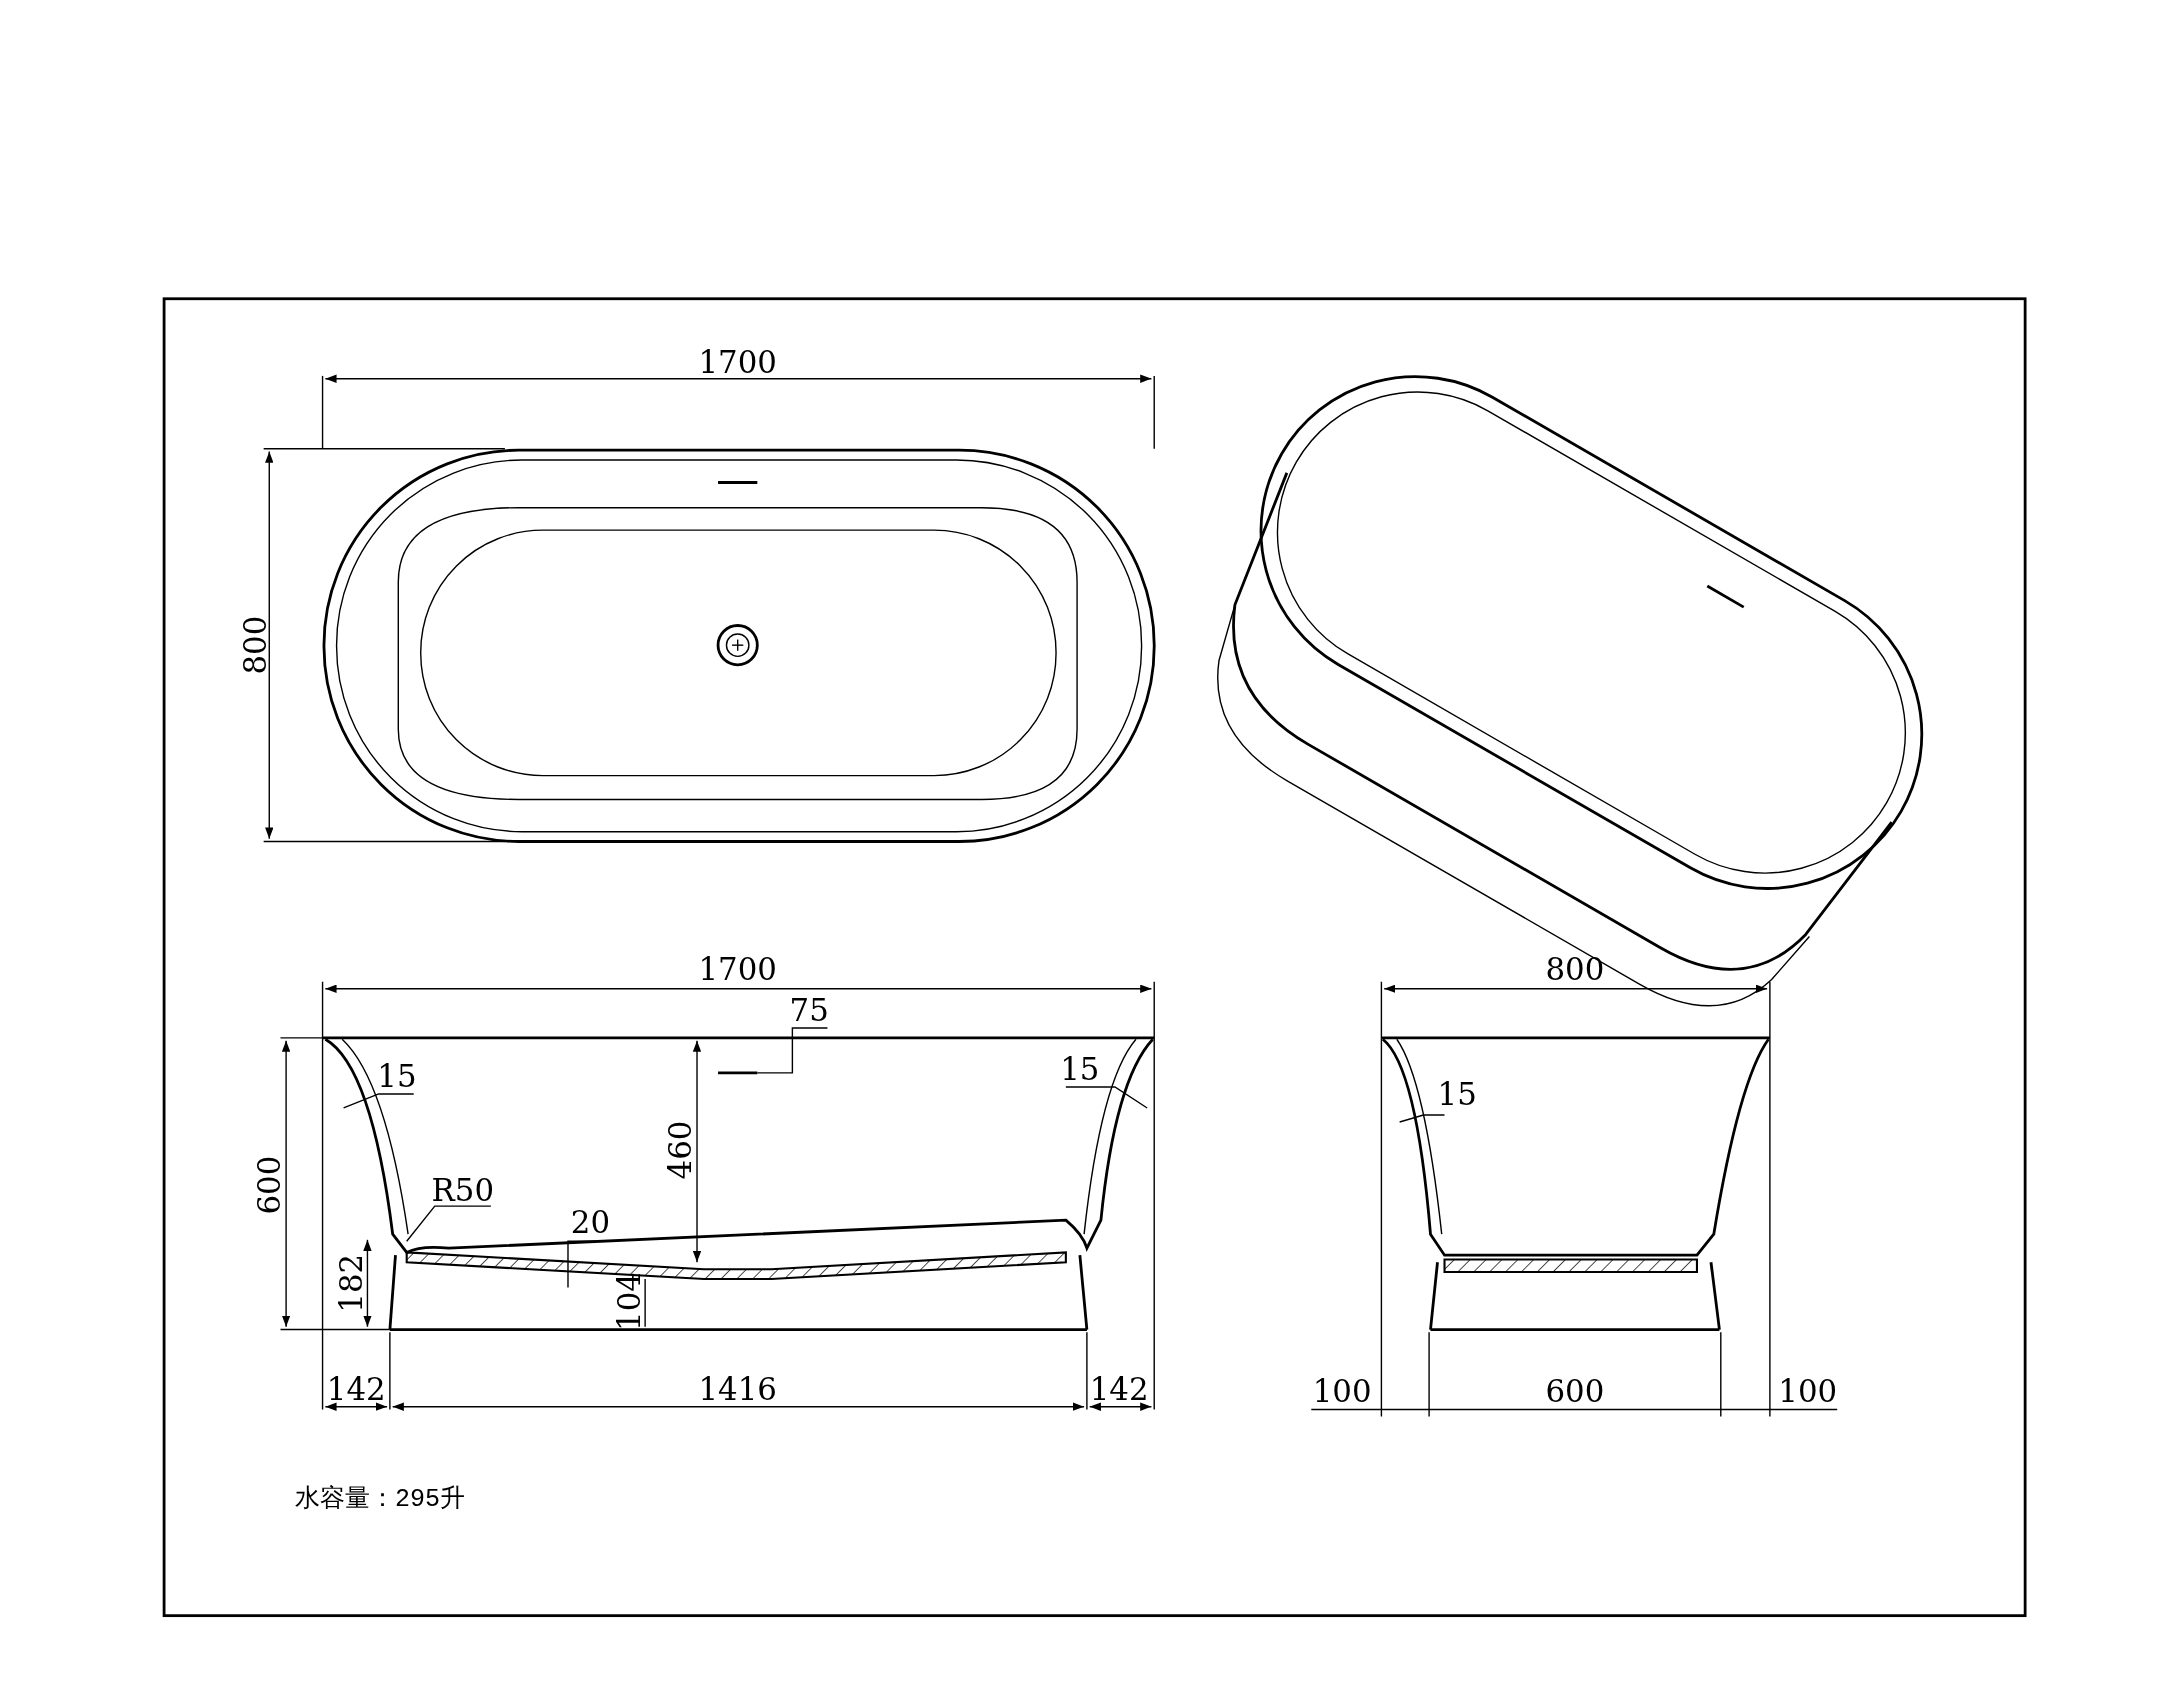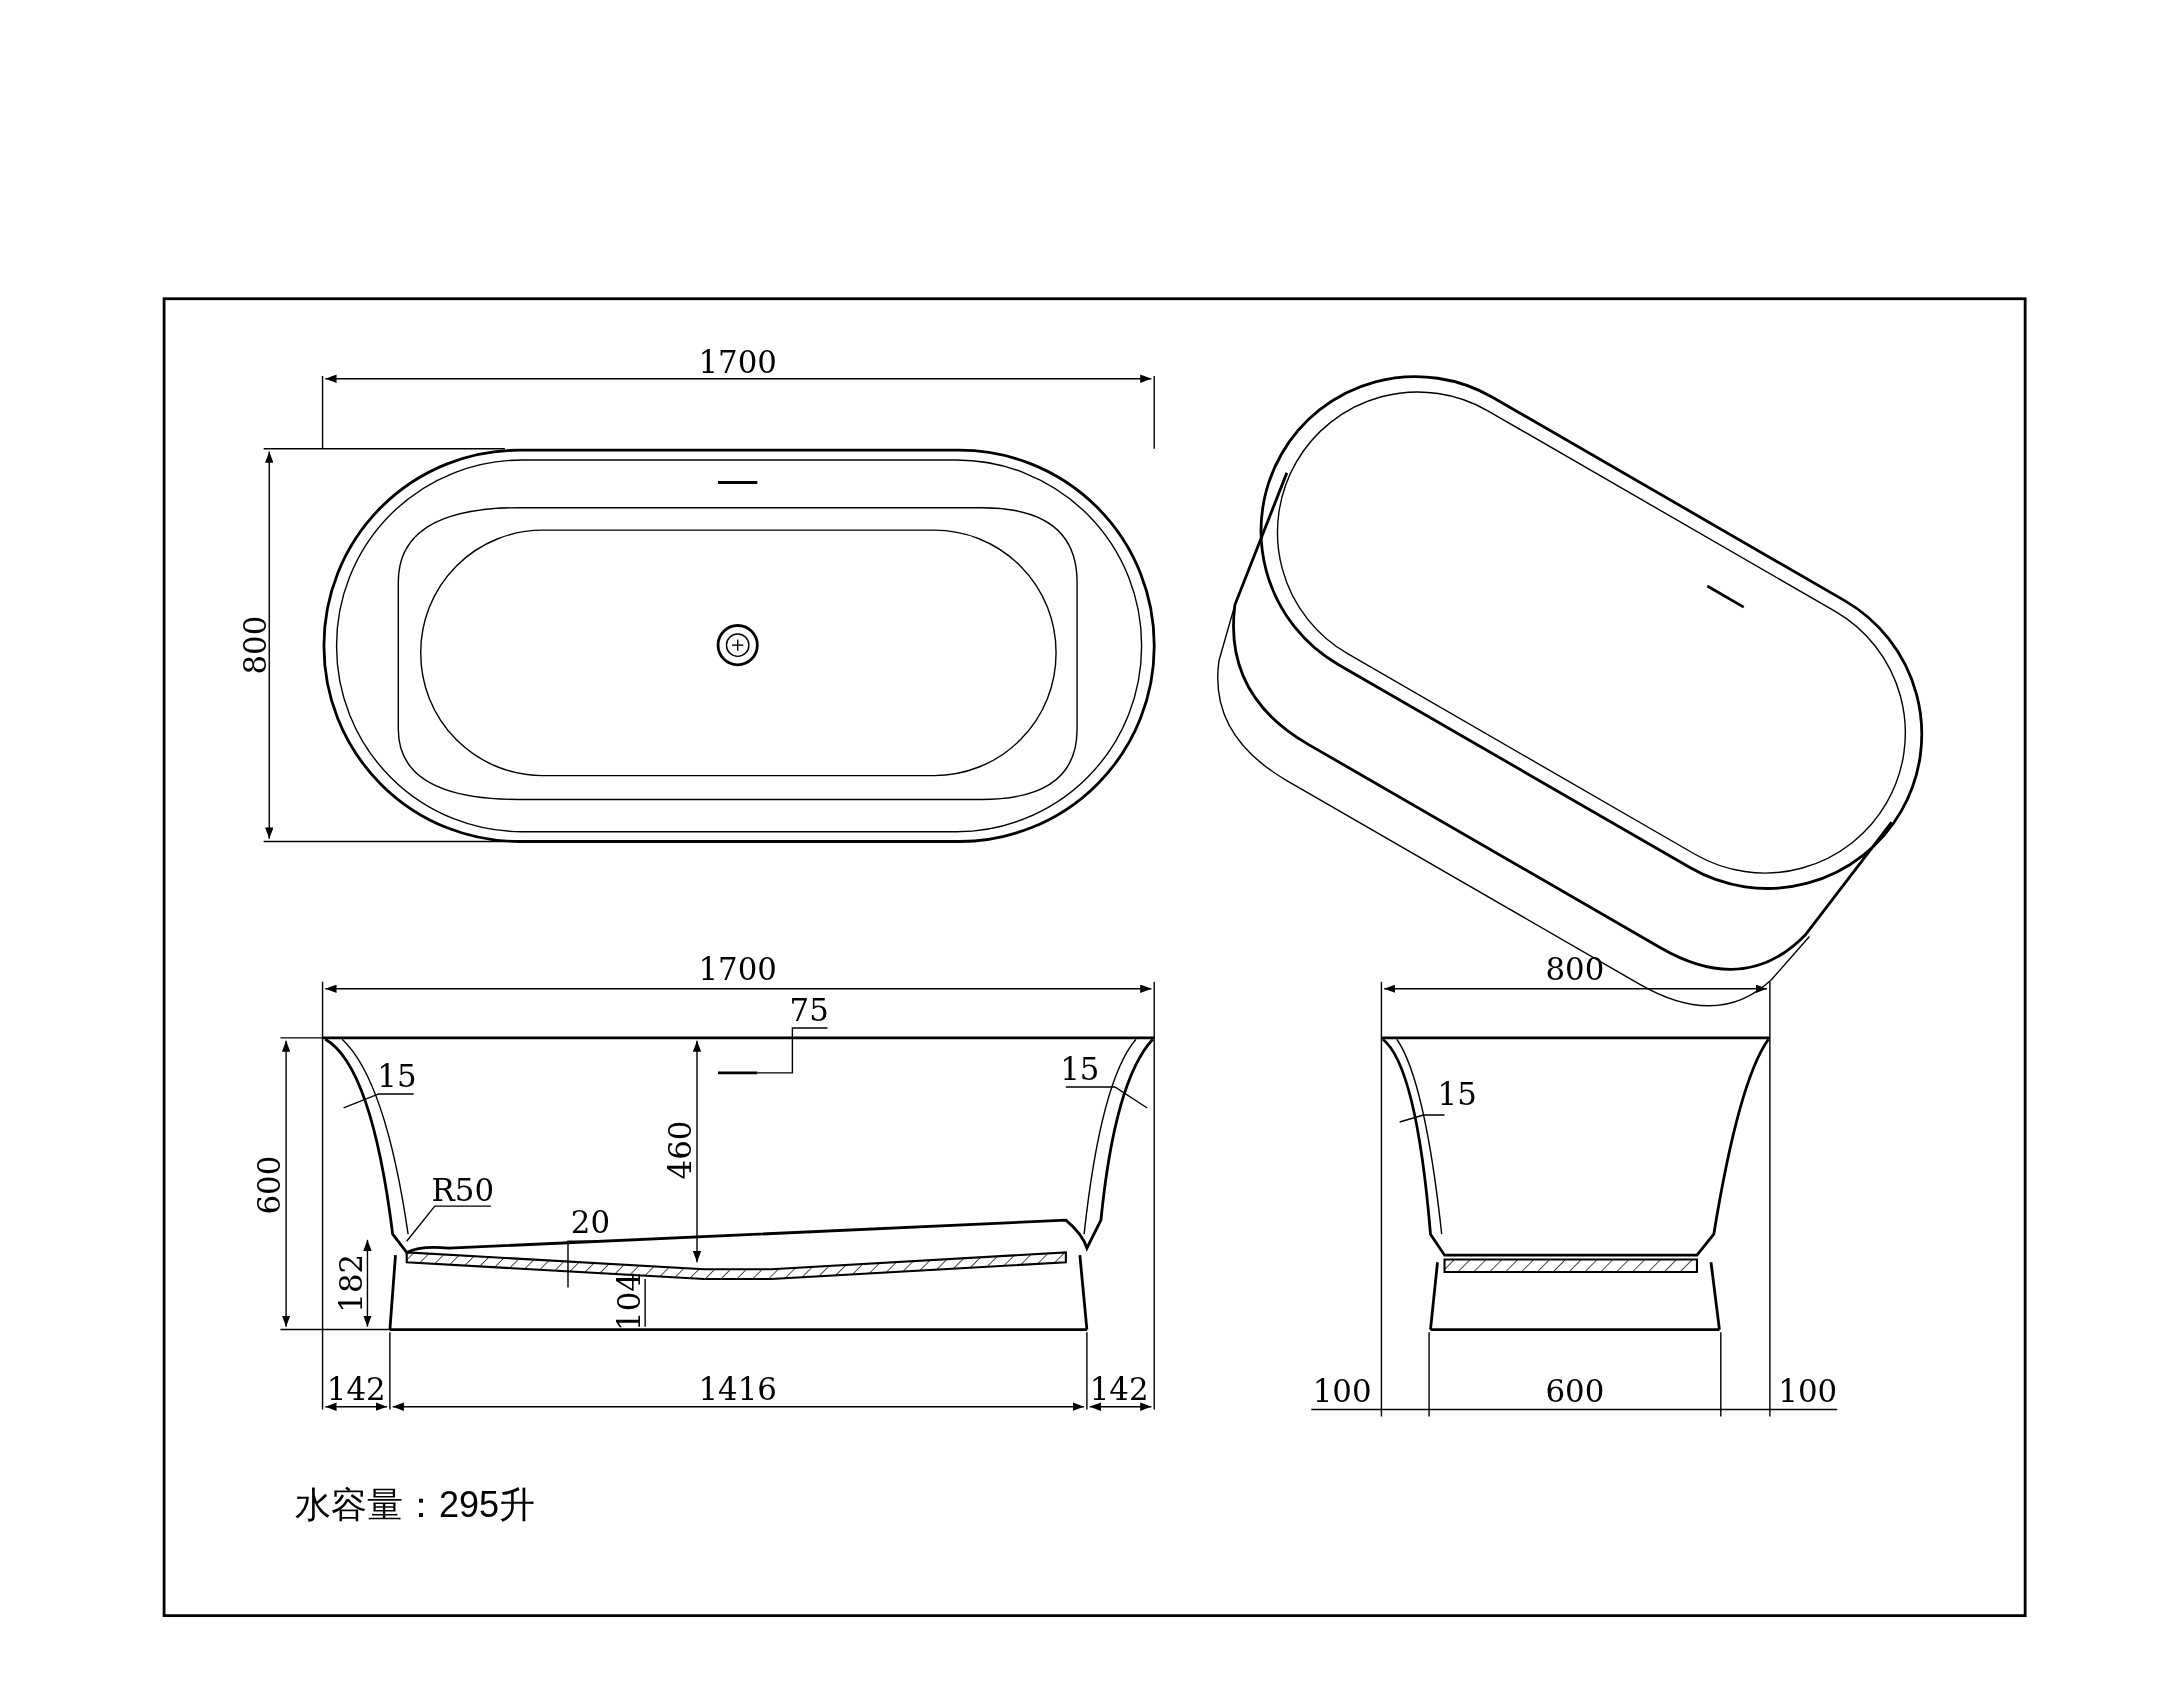--- a/index.html
+++ b/index.html
@@ -2,21 +2,21 @@
 <html><head>
 <meta charset="utf-8">
 <style>
   html,body{margin:0;padding:0;background:#fff;}
   body{width:2178px;height:1683px;overflow:hidden;position:relative;}
   svg{position:absolute;left:0;top:0;}
   .t{font-family:"DejaVu Serif","Liberation Serif",serif;font-size:22px;fill:#000;}
   .ln{stroke:#000;fill:none;stroke-width:1;}
   .th{stroke:#000;fill:none;stroke-width:2;}
   .hatch{fill:url(#hatch);stroke:#000;stroke-width:1.5;}
-  .note{position:absolute;left:295px;top:1481px;font-family:Liberation Sans, sans-serif;font-size:36px;color:#000;}
+  .note{position:absolute;left:295px;top:1481px;font-family:Liberation Mono, monospace;font-size:25px;color:#000;}
 </style>
 </head>
 <body>
 
 <svg width="2178" height="1683" viewBox="0 0 1553 1200">
   <defs>
     <pattern id="hatch" width="8" height="8" patternUnits="userSpaceOnUse" patternTransform="rotate(45)">
       <line x1="0" y1="0" x2="0" y2="8" stroke="#000" stroke-width="1"></line>
     </pattern>
     <marker id="ar" markerWidth="8" markerHeight="6" refX="8" refY="3" orient="auto">

